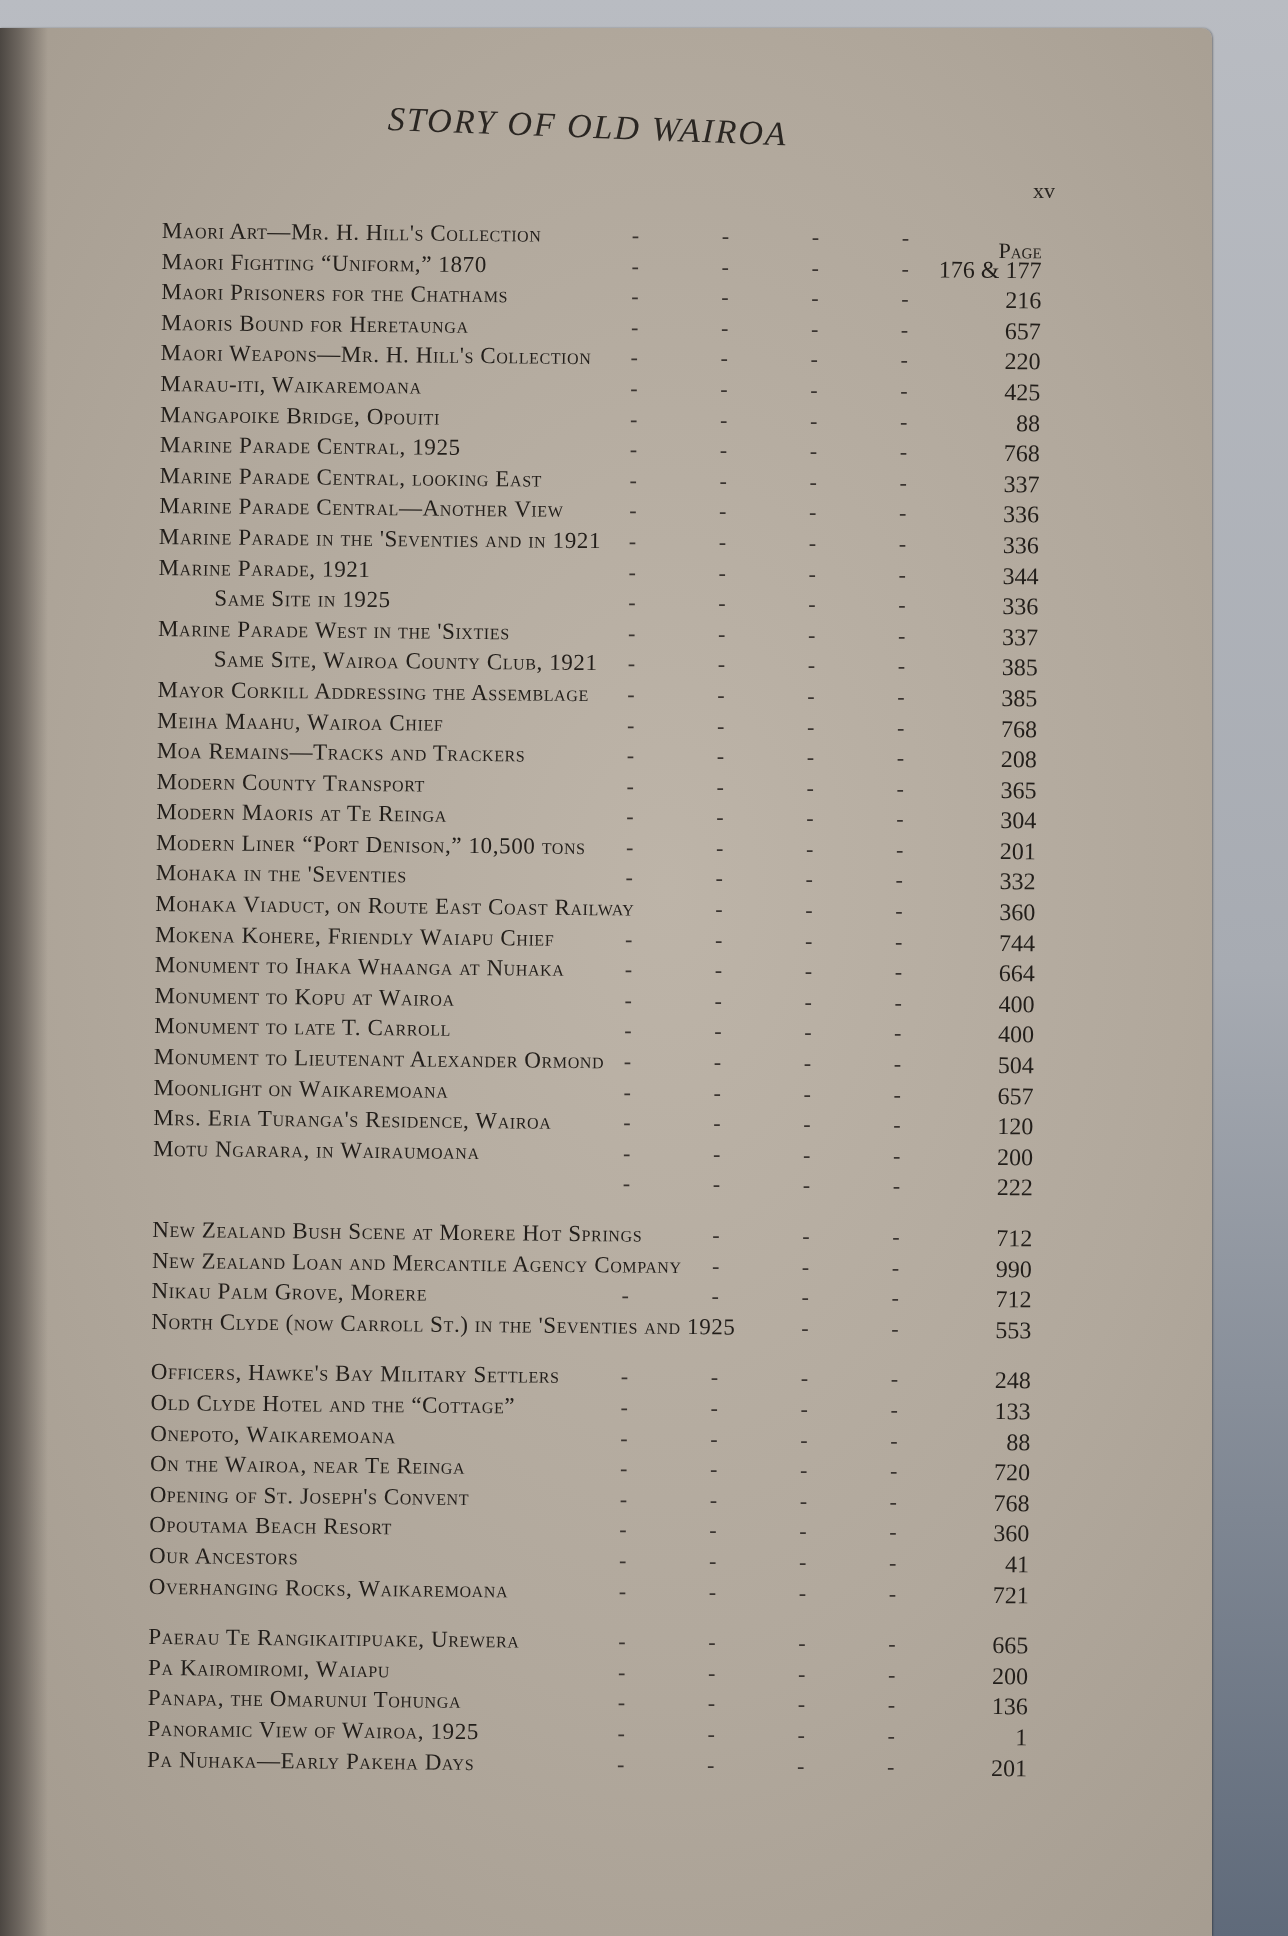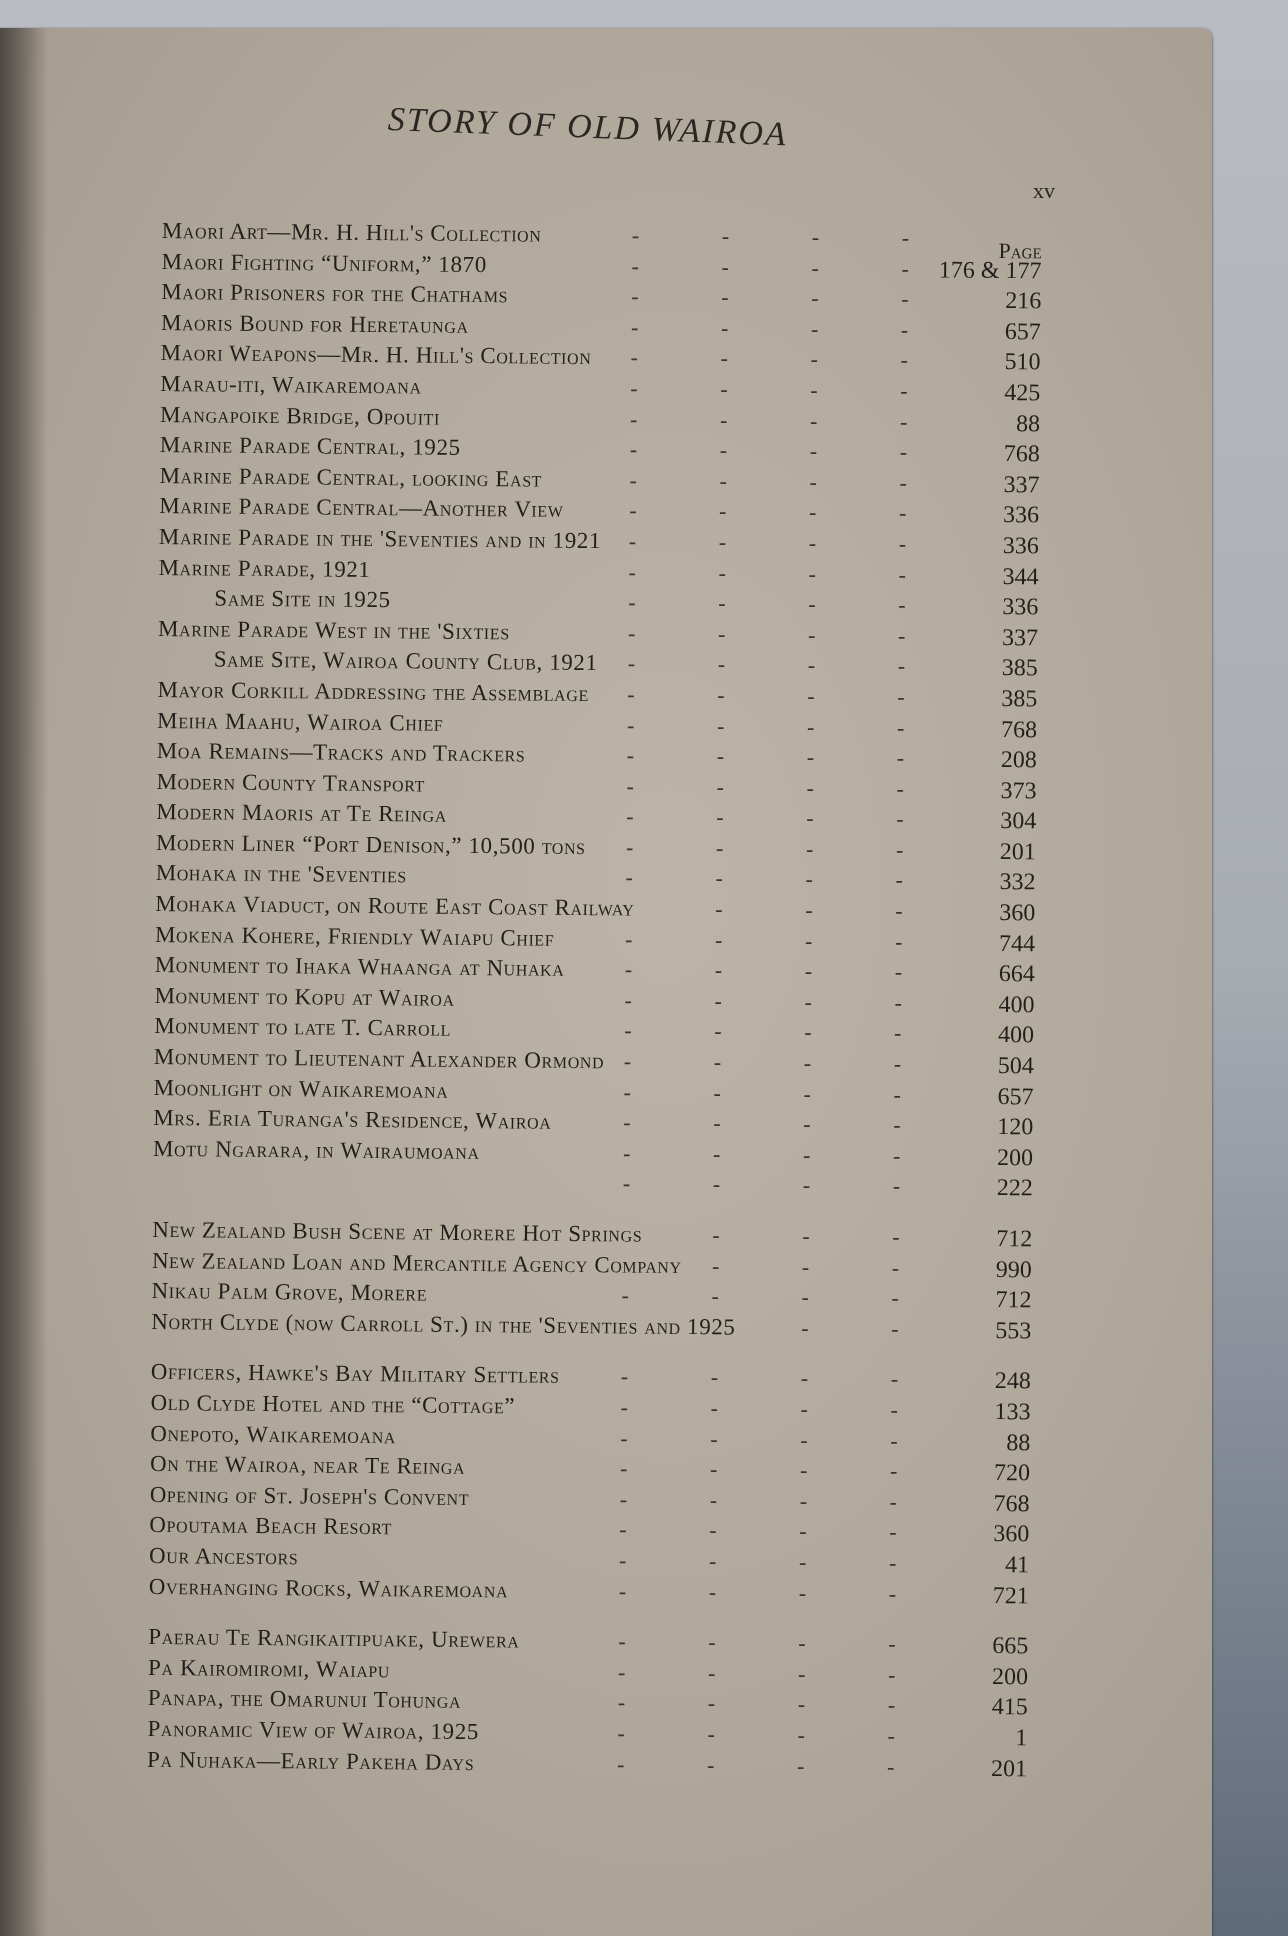--- a/index.html
+++ b/index.html
@@ -106,21 +106,21 @@
     <span class="pg">657</span>
   </div>
         <div class="entry">
     <span class="title">Maori Weapons—Mr. H. Hill's Collection</span>
     <span class="leader">
             <span style="left: 470px;">-</span>
             <span style="left: 560px;">-</span>
             <span style="left: 650px;">-</span>
             <span style="left: 740px;">-</span>
           </span>
-    <span class="pg">510</span>
+    <span class="pg">220</span>
   </div>
         <div class="entry">
     <span class="title">Marau-iti, Waikaremoana</span>
     <span class="leader">
             <span style="left: 470px;">-</span>
             <span style="left: 560px;">-</span>
             <span style="left: 650px;">-</span>
             <span style="left: 740px;">-</span>
           </span>
     <span class="pg">425</span>
@@ -246,21 +246,21 @@
     <span class="pg">208</span>
   </div>
         <div class="entry">
     <span class="title">Modern County Transport</span>
     <span class="leader">
             <span style="left: 470px;">-</span>
             <span style="left: 560px;">-</span>
             <span style="left: 650px;">-</span>
             <span style="left: 740px;">-</span>
           </span>
-    <span class="pg">373</span>
+    <span class="pg">365</span>
   </div>
         <div class="entry">
     <span class="title">Modern Maoris at Te Reinga</span>
     <span class="leader">
             <span style="left: 470px;">-</span>
             <span style="left: 560px;">-</span>
             <span style="left: 650px;">-</span>
             <span style="left: 740px;">-</span>
           </span>
     <span class="pg">304</span>
@@ -521,21 +521,21 @@
     <span class="pg">200</span>
   </div>
         <div class="entry">
     <span class="title">Panapa, the Omarunui Tohunga</span>
     <span class="leader">
             <span style="left: 470px;">-</span>
             <span style="left: 560px;">-</span>
             <span style="left: 650px;">-</span>
             <span style="left: 740px;">-</span>
           </span>
-    <span class="pg">415</span>
+    <span class="pg">136</span>
   </div>
         <div class="entry">
     <span class="title">Panoramic View of Wairoa, 1925</span>
     <span class="leader">
             <span style="left: 470px;">-</span>
             <span style="left: 560px;">-</span>
             <span style="left: 650px;">-</span>
             <span style="left: 740px;">-</span>
           </span>
     <span class="pg">1</span>

